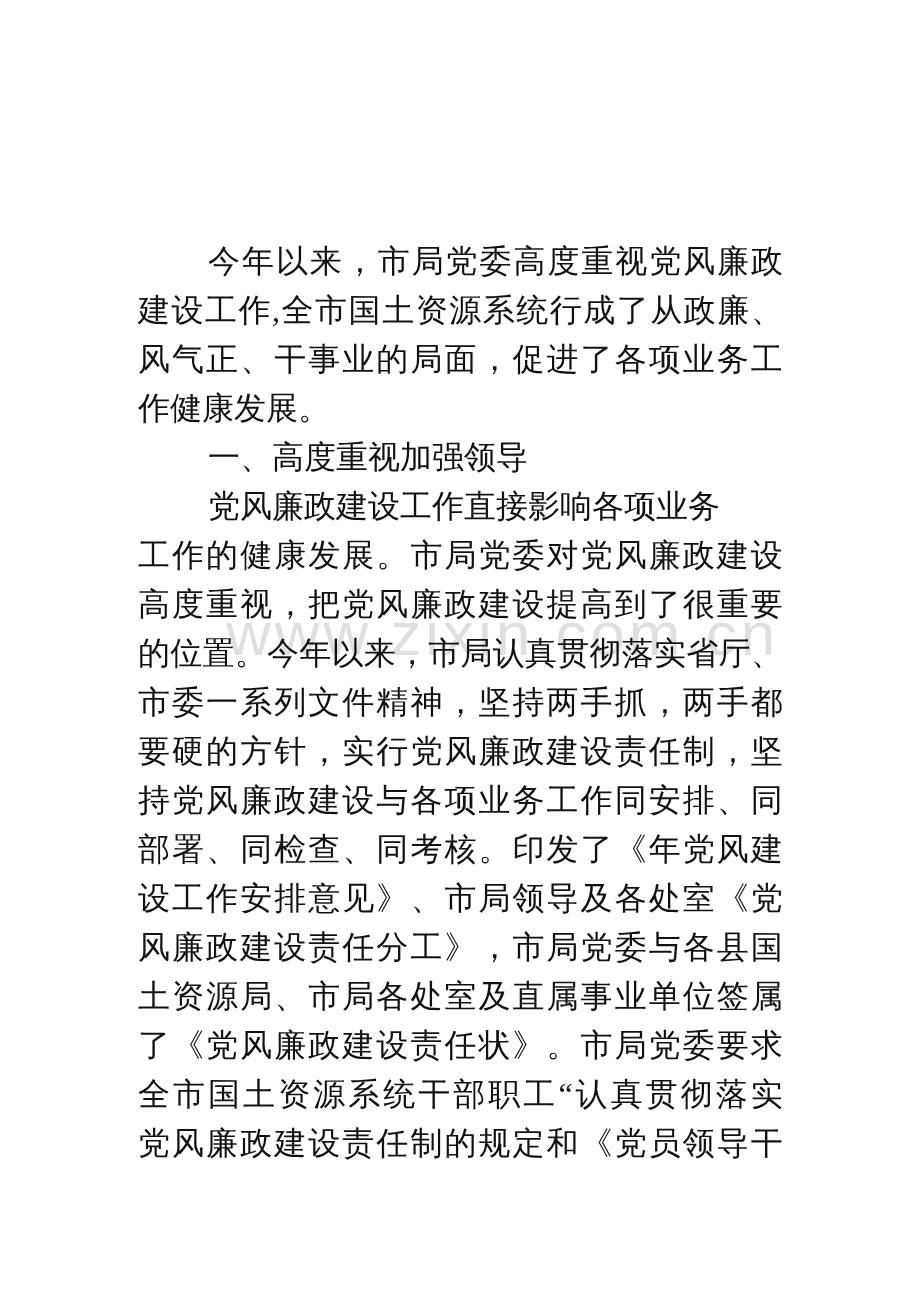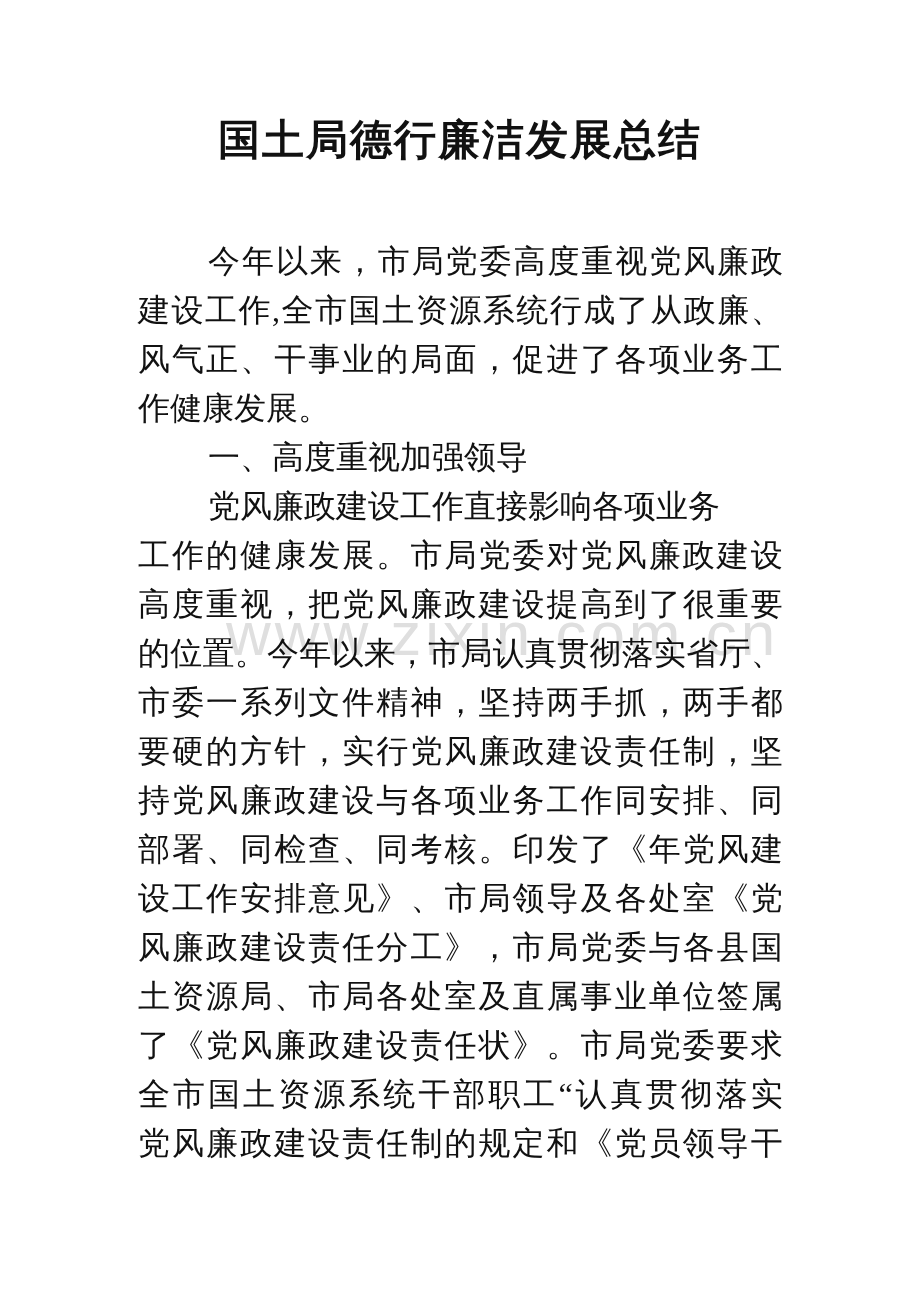--- a/index.html
+++ b/index.html
@@ -53,21 +53,20 @@
   .line.justify { justify-content: space-between; }
   .line.indent { padding-left: 70px; }
   .line span { display: inline-block; }
 </style>
 </head>
 <body>
 
 <div class="page">
   <div class="watermark">www.zixin.com.cn</div>
 
-  <div class="doc-title">国土局德行廉洁发展总结</div>
 
   <div class="doc-body">
       <div class="line indent justify">
         <span>今</span>
         <span>年</span>
         <span>以</span>
         <span>来</span>
         <span>，</span>
         <span>市</span>
         <span>局</span>

